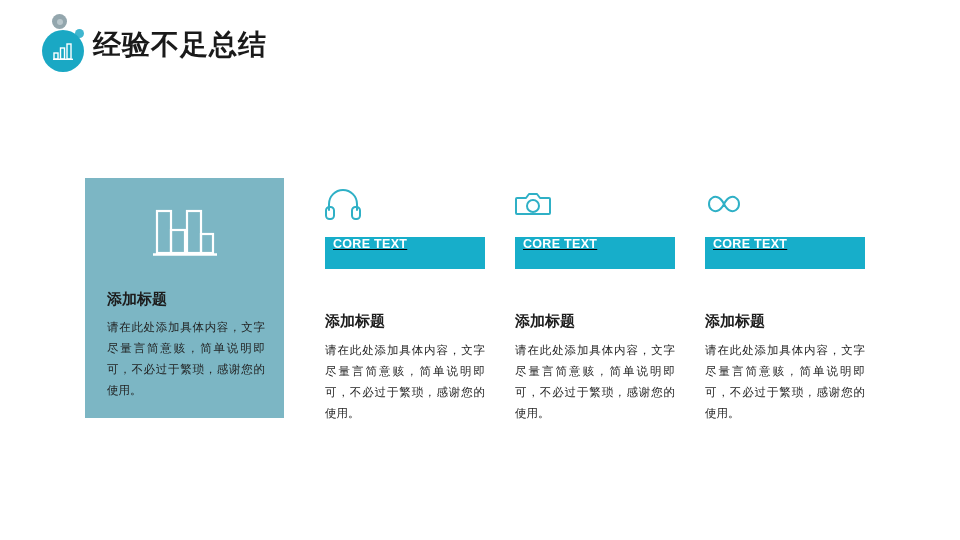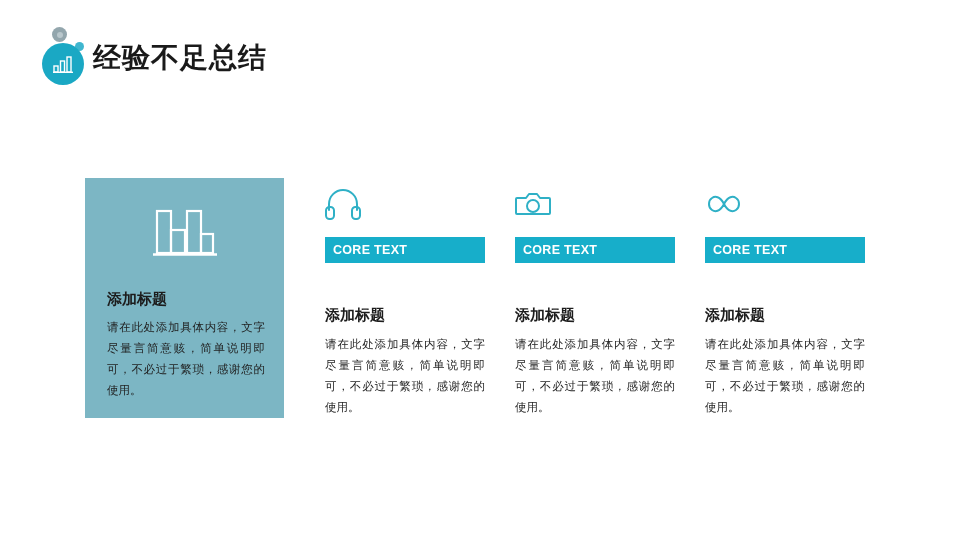--- a/index.html
+++ b/index.html
@@ -21,21 +21,20 @@
     background: #ffffff;
   }
 
   
   .header {
     position: absolute;
     left: 0;
     top: 0;
     width: 808px;
     height: 100px;
-    margin-top: 13px;
   }
   .logo-wrap {
     position: absolute;
     left: 38px;
     top: 14px;
     width: 52px;
     height: 62px;
   }
   .logo-dot-a {
     position: absolute;
@@ -137,27 +136,27 @@
     top: 178px;
     width: 160px;
   }
   .col-icon {
     height: 52px;
     display: flex;
     align-items: center;
   }
   .col-icon svg { display: block; }
   .banner {
-    height: 26px;
+    height: 32px;
     background: #17aeca;
     display: flex;
-    align-items: center;
     padding-left: 8px;
     box-sizing: border-box;
     margin-top: 7px;
+    text-decoration: underline;
   }
   .banner-label {
     color: #ffffff;
     font-size: 12.5px;
     font-weight: bold;
     letter-spacing: 0.3px;
     font-family: "Liberation Sans", "DejaVu Sans", sans-serif;
   }
   .col-title {
     margin-top: 43px;

